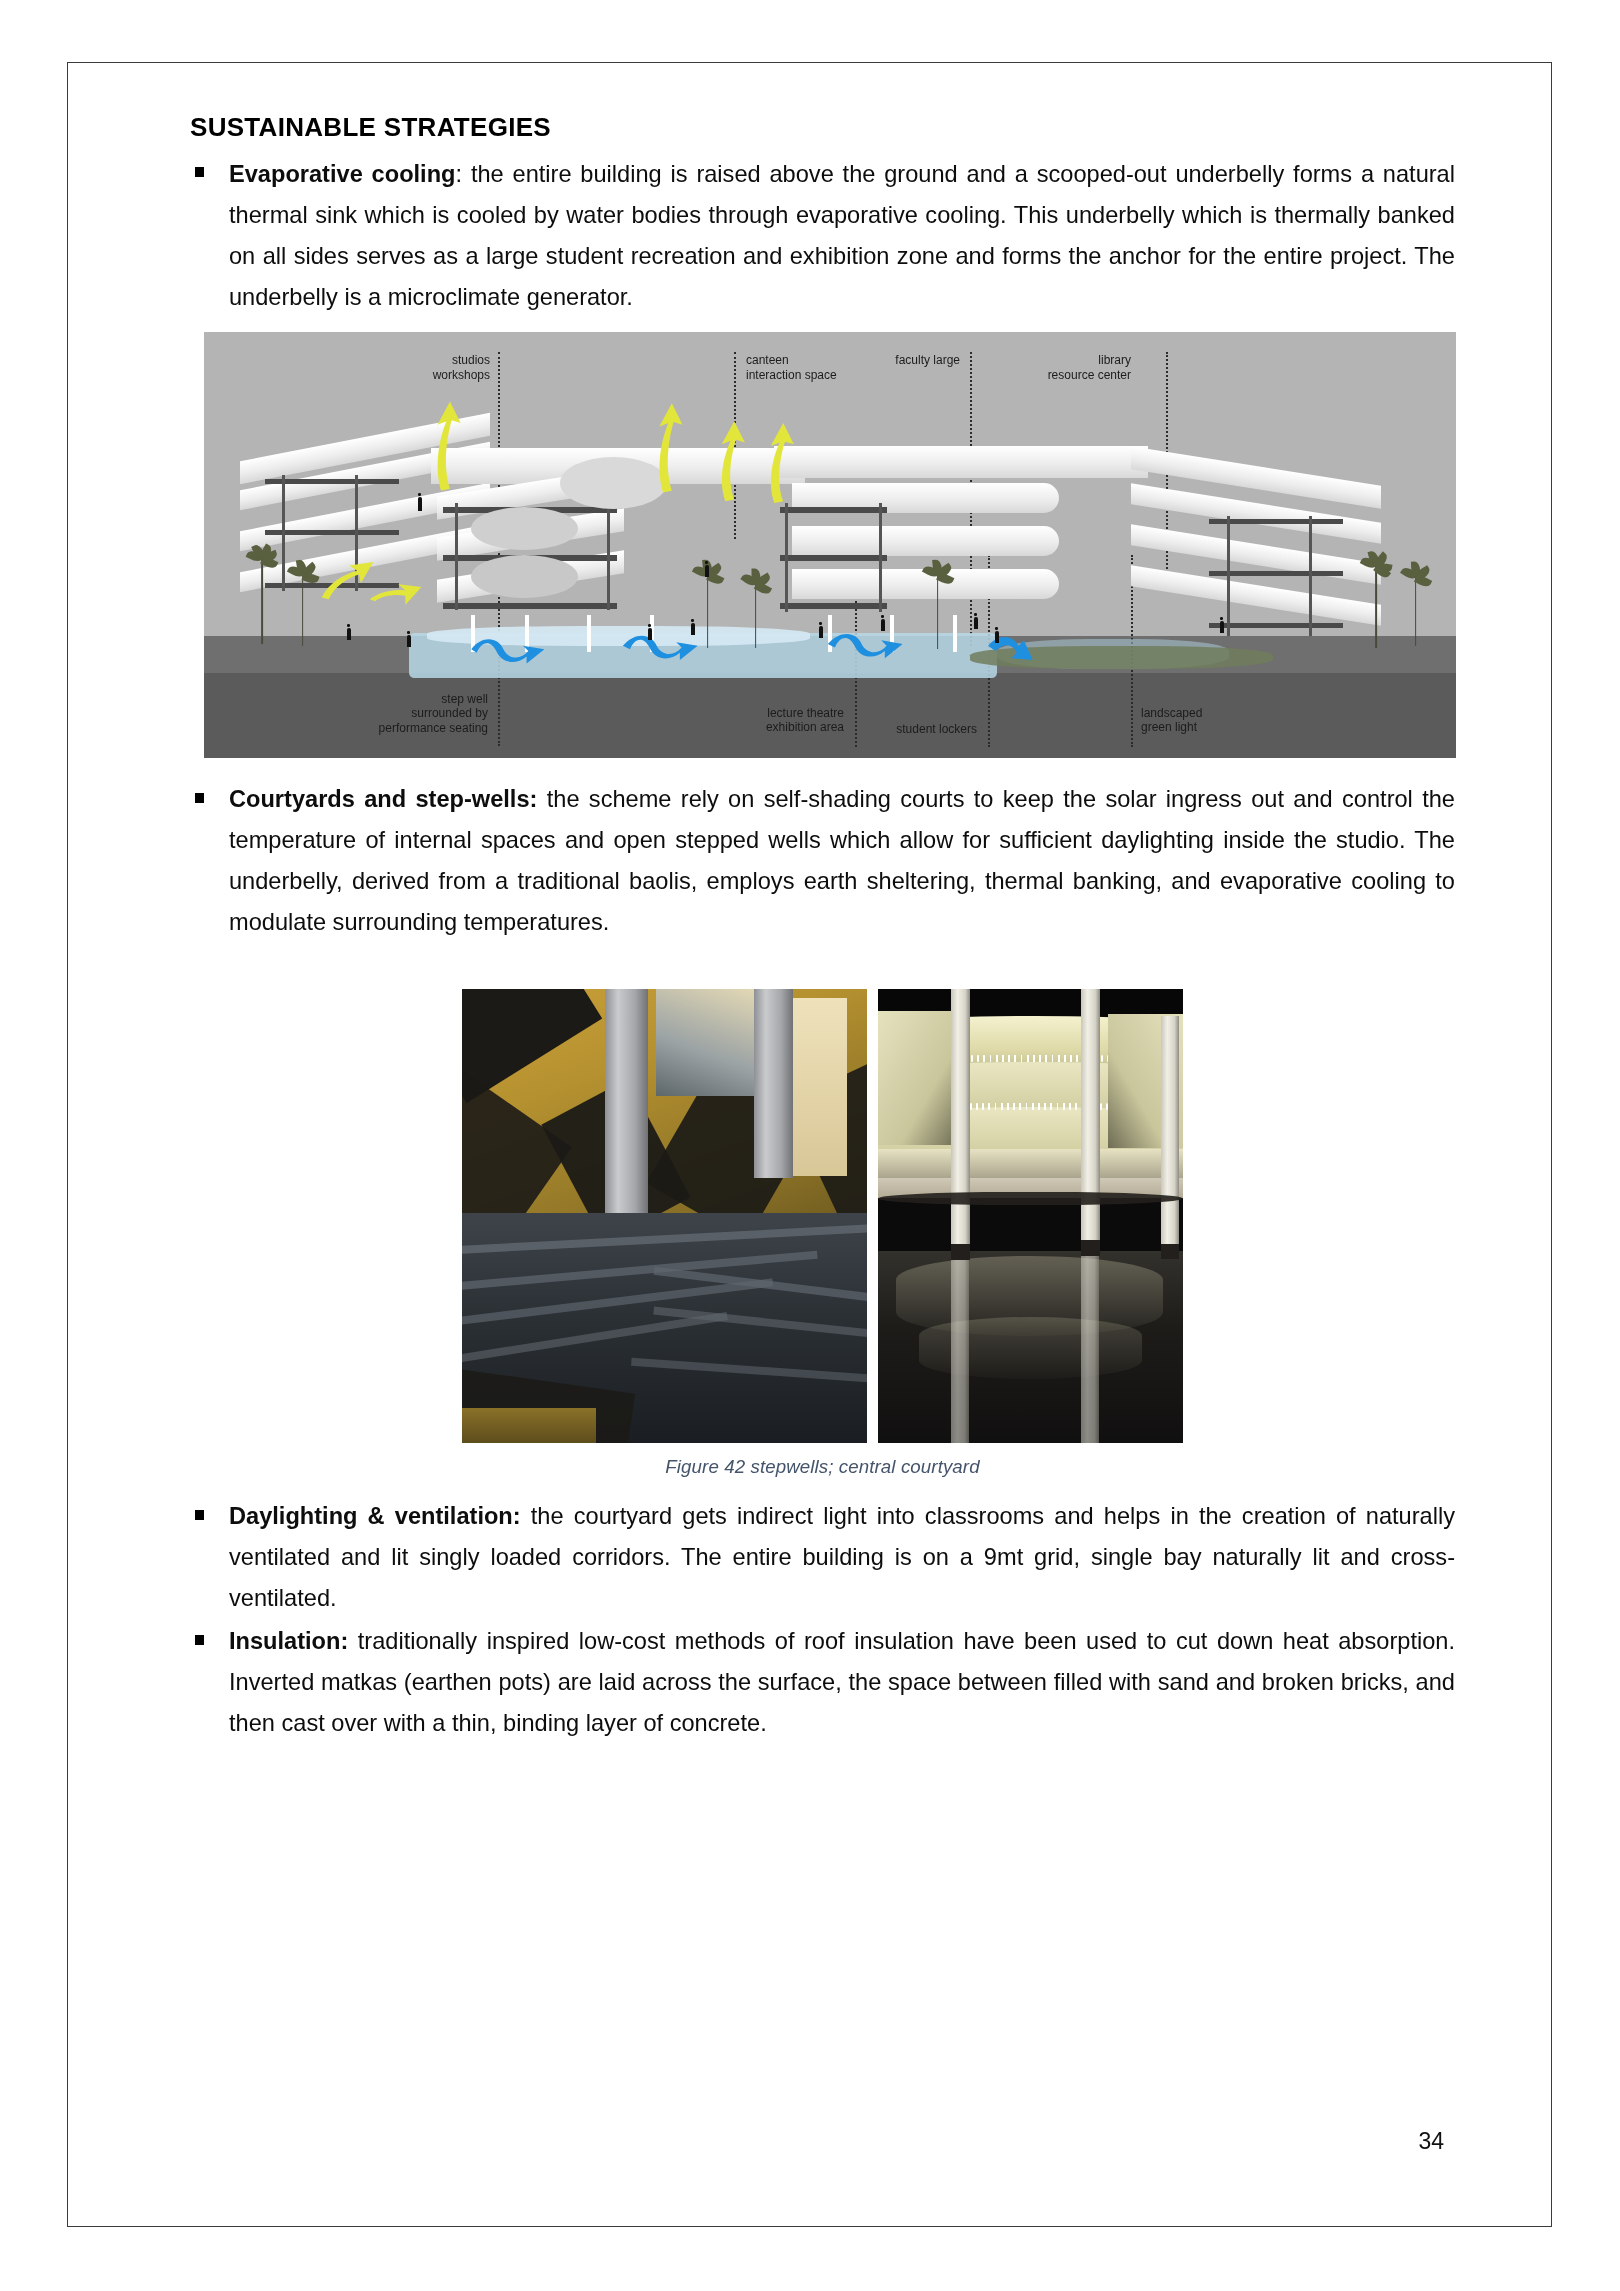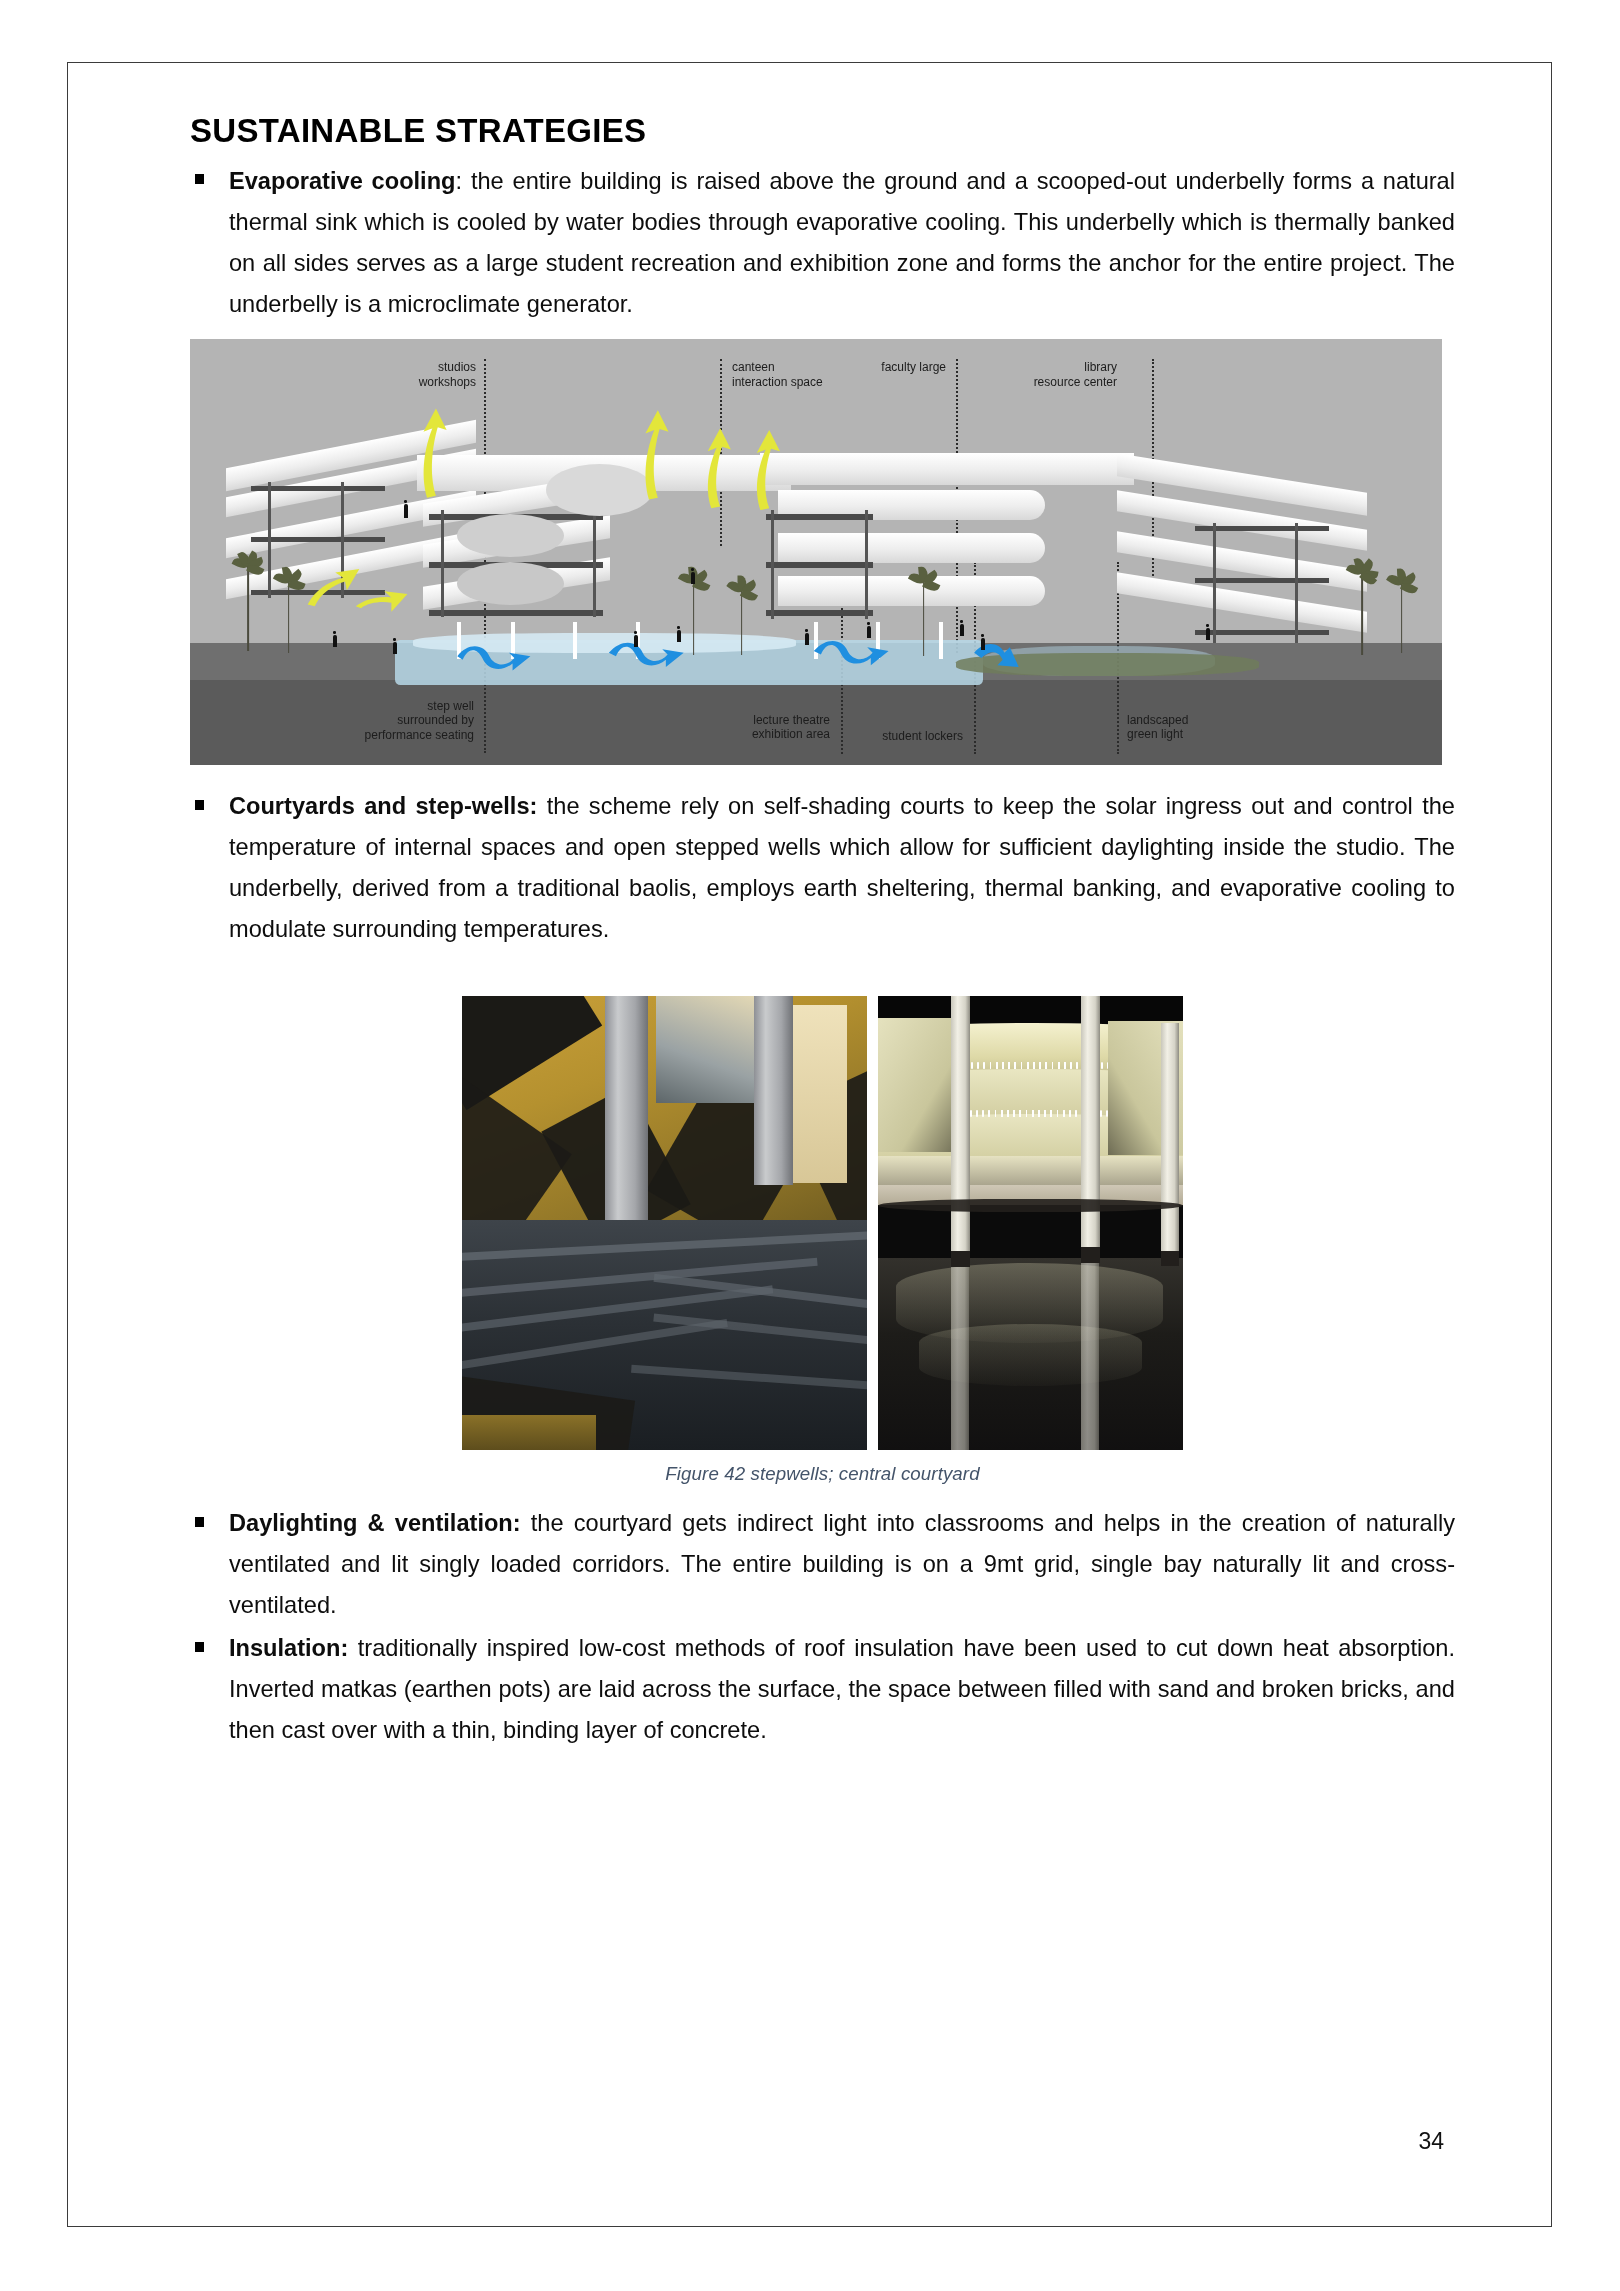--- a/index.html
+++ b/index.html
@@ -27,21 +27,21 @@
   }
   .content {
     position: absolute;
     left: 122px;
     top: 49px;
     width: 1265px;
   }
 
   
   .section-title {
-    font-size: 33px;
+    font-size: 26px;
     font-weight: bold;
     color: #000000;
     letter-spacing: 0.3px;
     margin: 0 0 10.7px 0;
   }
   .bullet-row {
     display: flex;
     align-items: flex-start;
     margin: 0 0 1.8px 0;
   }
@@ -78,21 +78,21 @@
     font-size: 18.7px;
     font-style: italic;
     color: #44546a;
     margin: 9px 0 0 0;
     letter-spacing: 0.1px;
   }
 
   
   .fig41-wrap {
     margin-top: 14.3px;
-    margin-left: 0;
+    margin-left: 14px;
   }
   .fig41 {
     position: relative;
     width: 1252px;
     height: 426px;
     background: #b4b4b4;
     overflow: hidden;
   }
   
   .f41-ground {

